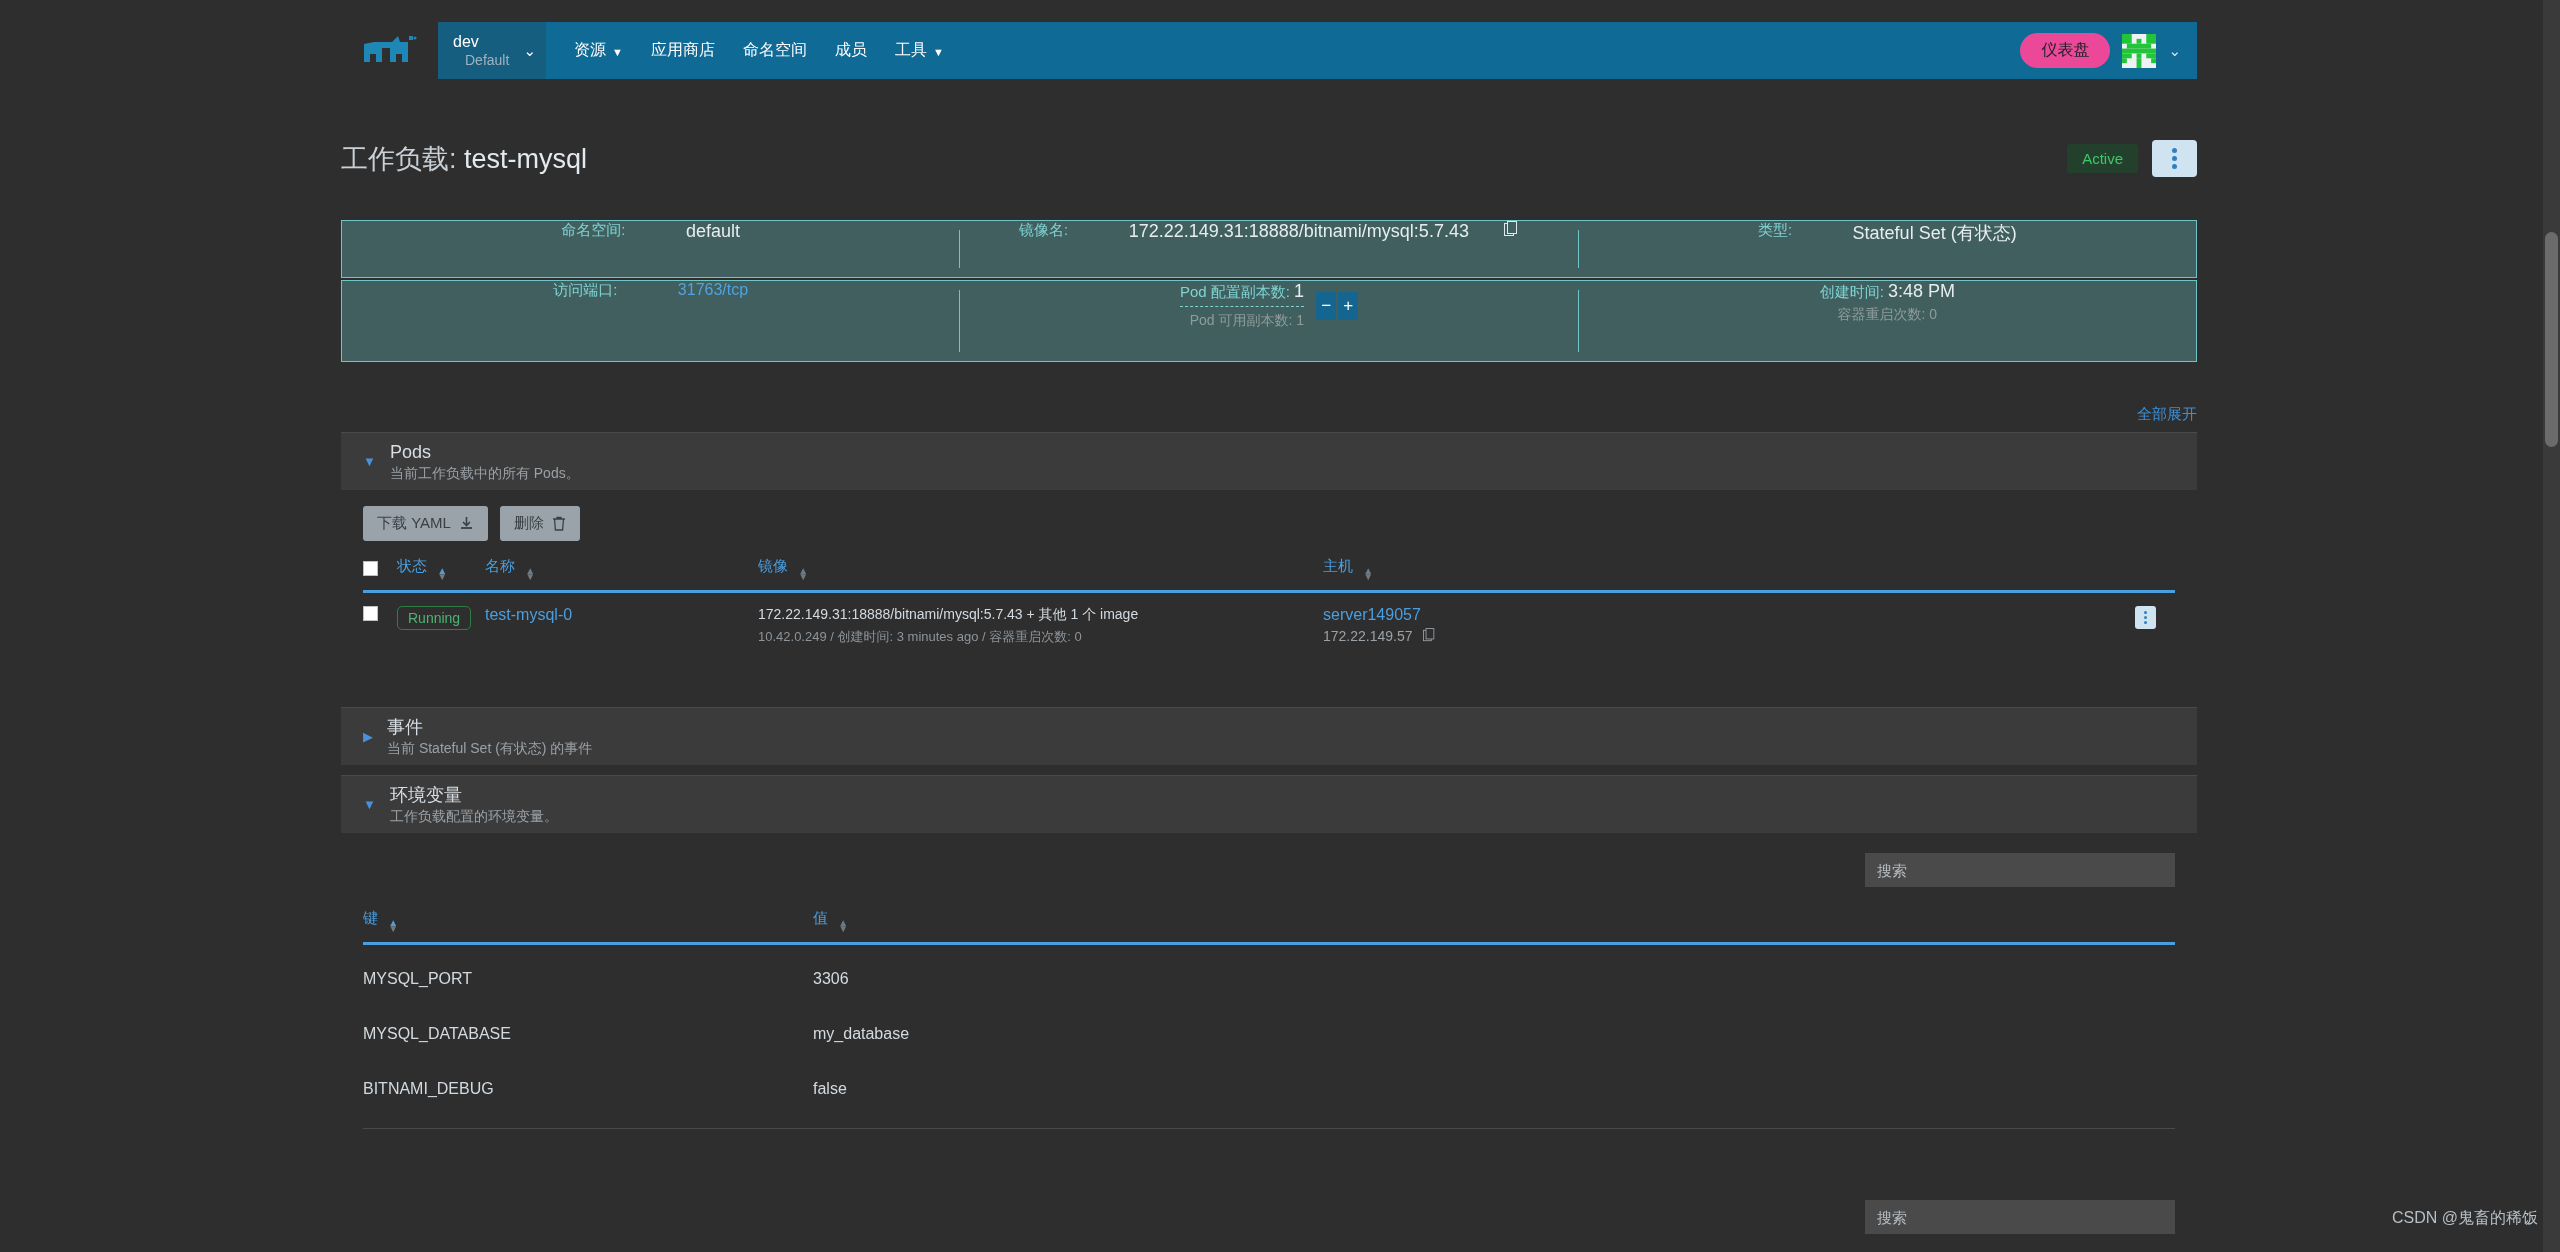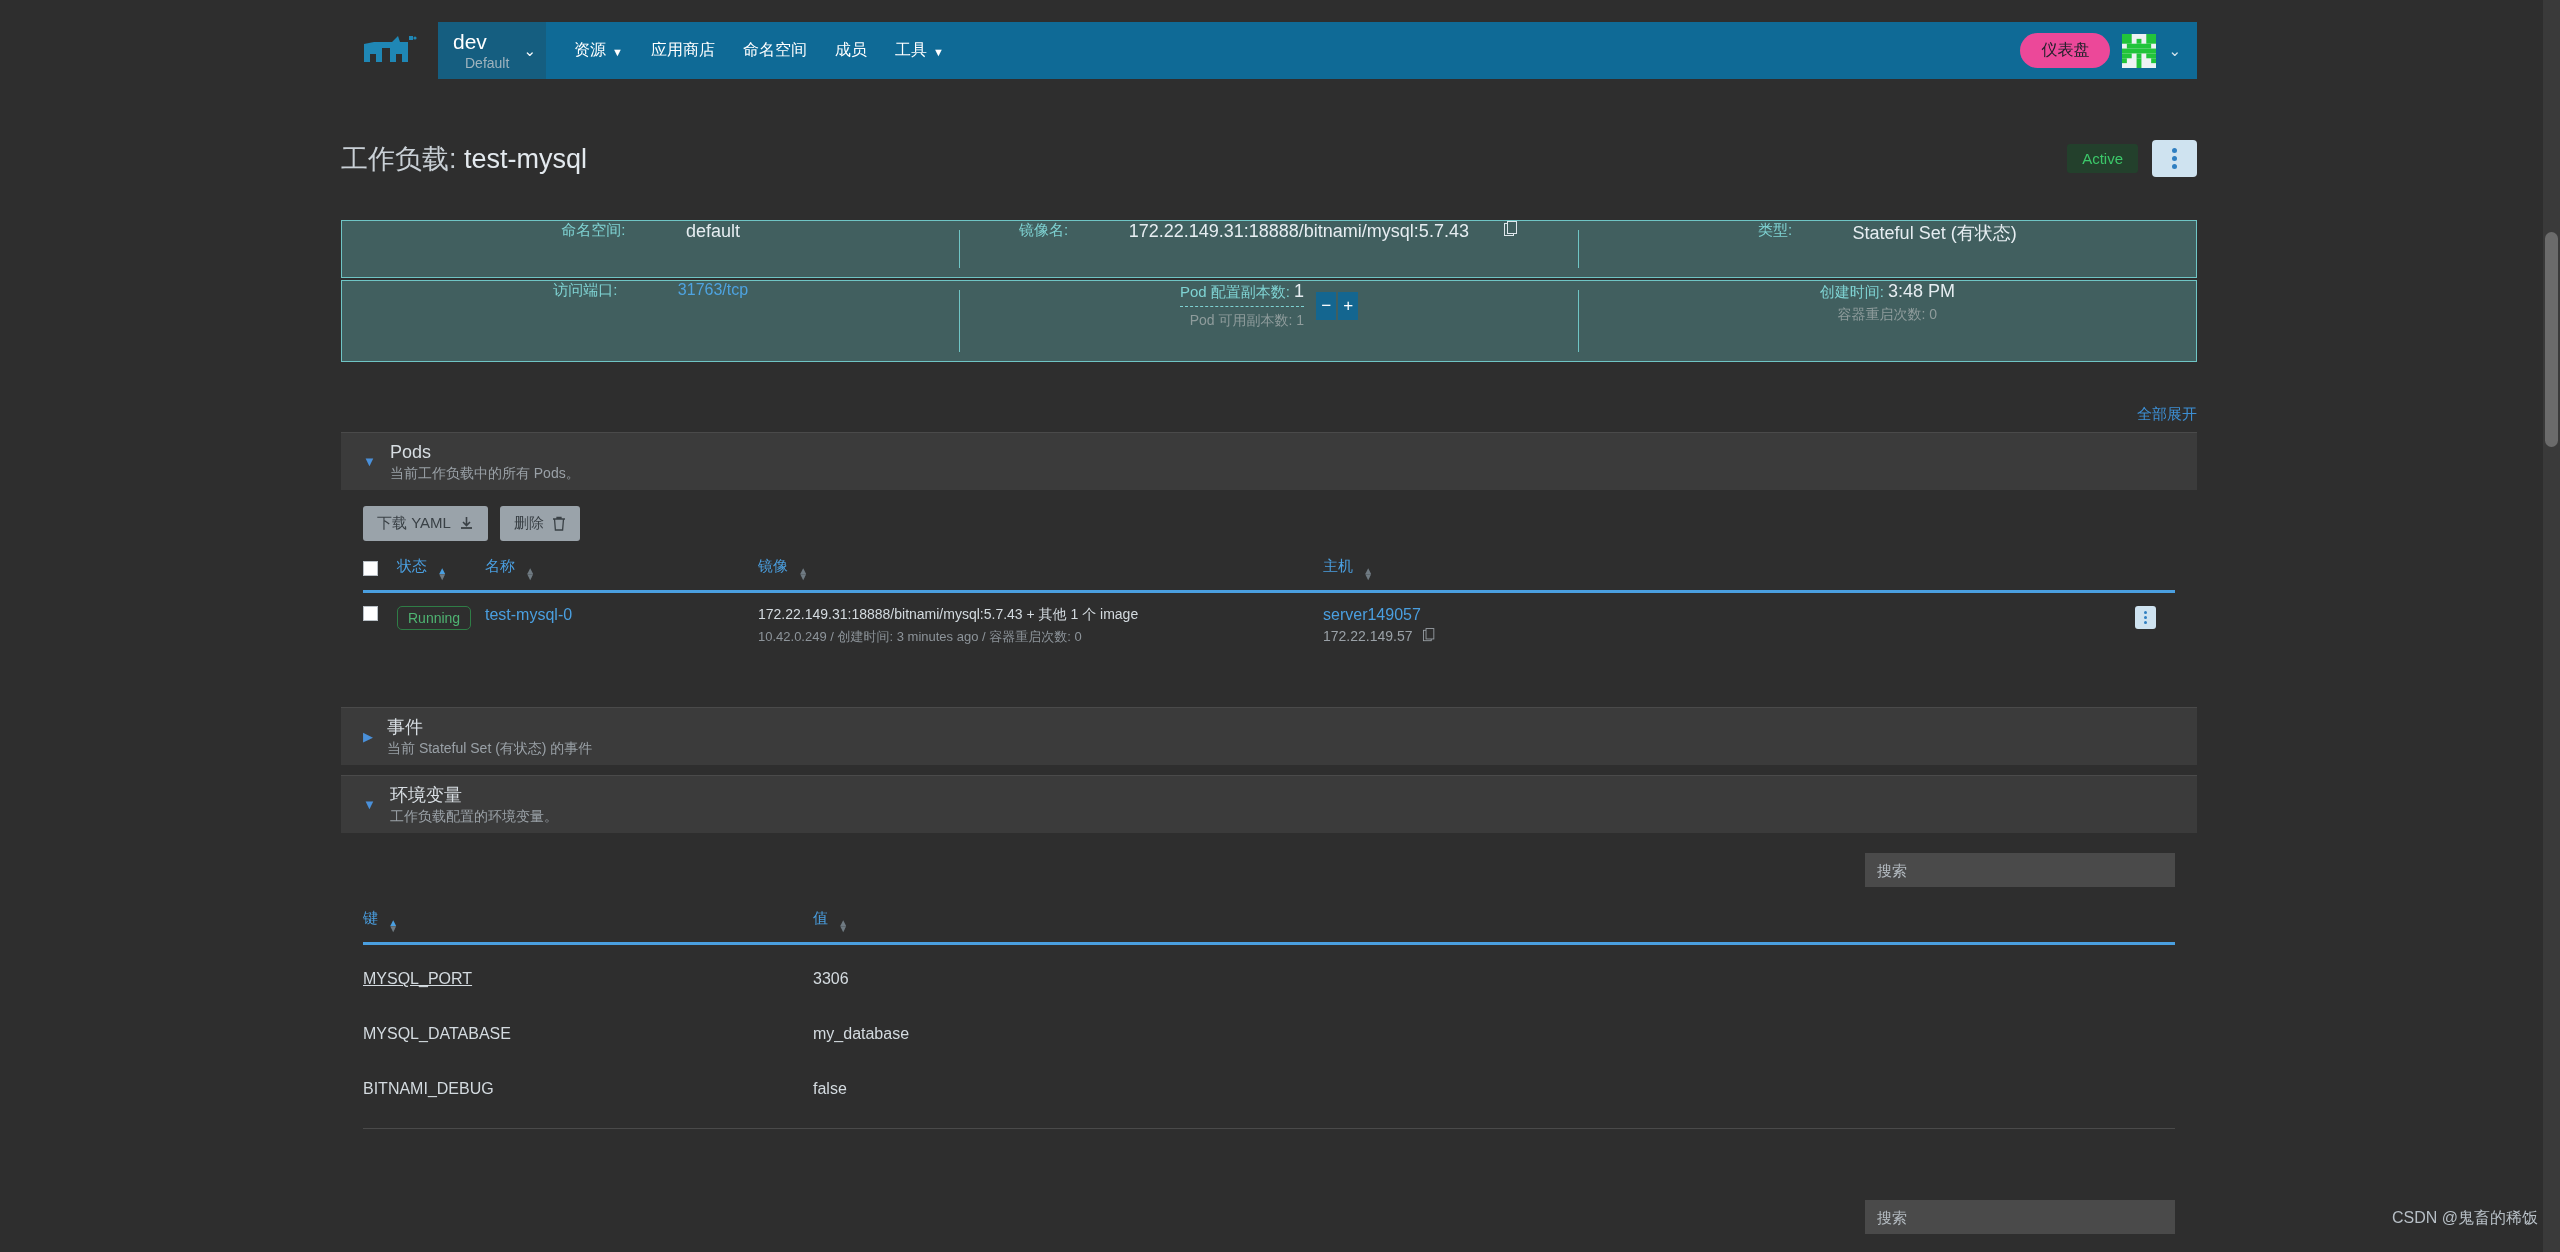--- a/index.html
+++ b/index.html
@@ -28,21 +28,21 @@
     width: 97px; background: #2e2e2e;
     display: flex; align-items: center; justify-content: center;
   }
   .logo-cow { display:block; }
   .cluster-box {
     width: 108px; background: #155e80;
     display: flex; align-items: center; padding-left: 15px;
     position: relative; cursor: pointer;
   }
   .cluster-lines { line-height: 1.15; }
-  .cluster-name { color: #ffffff; font-size: 21px; }
+  .cluster-name { color: #ffffff; font-size: 16px; }
   .cluster-sub { color: #9fb3bd; font-size: 14px; padding-left: 12px; }
   .cluster-caret { position:absolute; right: 10px; top: 20px; color:#fff; font-size: 15px; }
 
   .navmenu { display: flex; align-items: center; gap: 0; padding-left: 14px; flex: 1; }
   .navitem {
     color: #ffffff; font-size: 16px; padding: 0 14px;
     display: flex; align-items: center; gap: 6px; height: 100%;
     cursor: pointer; white-space: nowrap;
   }
   .caret-dn { font-size: 11px; position: relative; top: 1px; }
@@ -460,21 +460,21 @@
           <span>值</span>
           <span class="sortico">
               <span>▲</span>
               <span>▼</span>
             </span>
         </th>
       </tr>
     </thead>
     <tbody>
       <tr>
-        <td style="padding:25px 0 12px 0;text-decoration:underline;" class="env-kv">MYSQL_PORT</td>
+        <td style="padding:25px 0 12px 0;" class="env-kv">MYSQL_PORT</td>
         <td style="padding:25px 0 12px 0;" class="env-kv">3306</td>
       </tr>
       <tr>
         <td style="padding:25px 0 12px 0;" class="env-kv">MYSQL_DATABASE</td>
         <td style="padding:25px 0 12px 0;" class="env-kv">my_database</td>
       </tr>
       <tr>
         <td style="padding:25px 0 12px 0;" class="env-kv">BITNAMI_DEBUG</td>
         <td style="padding:25px 0 12px 0;" class="env-kv">false</td>
       </tr>

